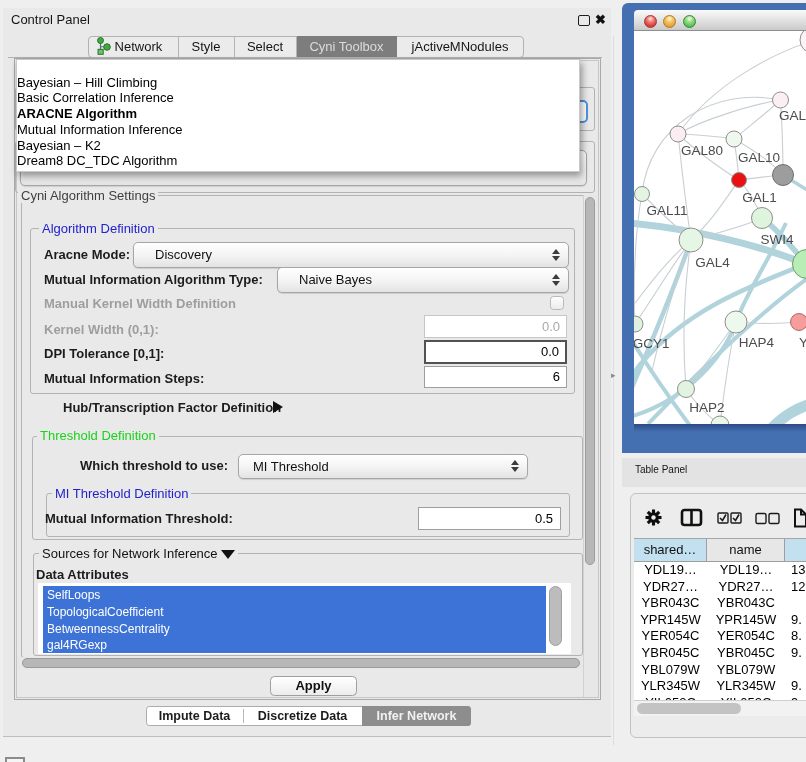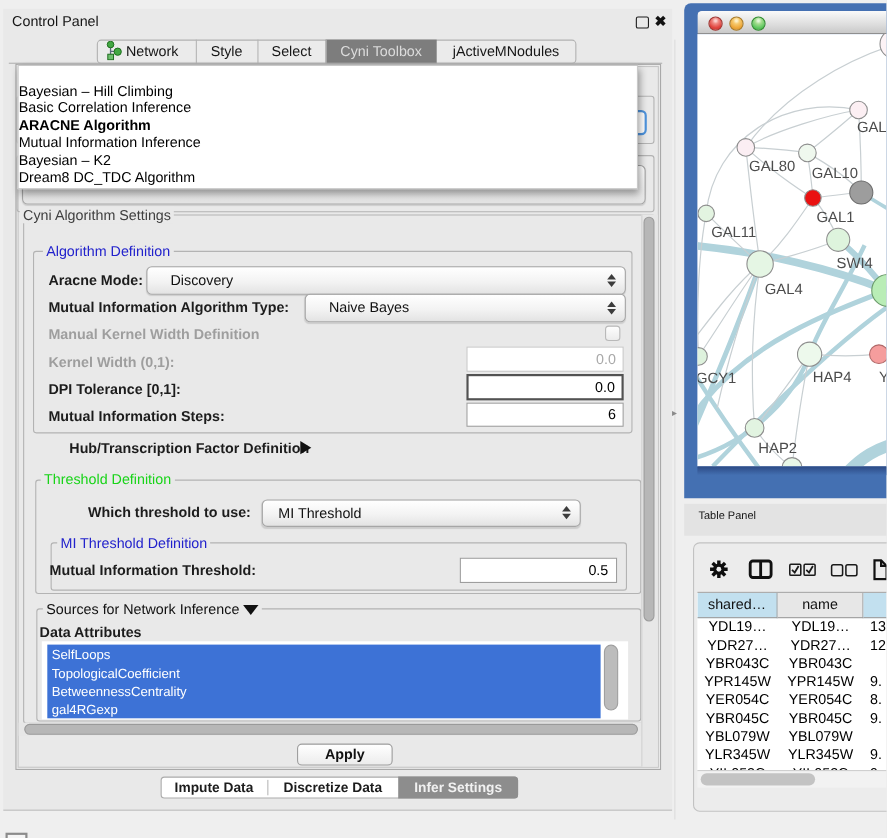--- a/index.html
+++ b/index.html
@@ -118,21 +118,21 @@
 
 <div class="ab" style="left:583px;top:195px;width:15px;height:502px;background:#e7e7e7;border-left:1px solid #d2d2d2;box-sizing:border-box;"></div>
 <div class="ab" style="left:584.5px;top:197px;width:10px;height:368px;background:#b7b7b7;border:1px solid #9c9c9c;border-radius:6px;box-sizing:border-box;"></div>
 
 <div class="ab" style="left:270px;top:676px;width:87px;height:20px;border:1px solid #9f9f9f;border-radius:4.5px;background:linear-gradient(#ffffff,#ececec);box-sizing:border-box;text-align:center;line-height:18px;font-size:13px;font-weight:bold;color:#111;">Apply</div>
 
 <div class="ab" style="left:146px;top:706px;width:325px;height:20px;background:#ffffff;border:1px solid #ababab;border-radius:3.5px;box-sizing:border-box;"></div>
 <div class="ab" style="left:146px;top:706px;width:97px;height:20px;line-height:20px;text-align:center;font-size:12.5px;font-weight:bold;color:#1c1c1c;">Impute Data</div>
 <div class="ab" style="left:243px;top:709px;width:1px;height:14px;background:#b8b8b8;"></div>
 <div class="ab" style="left:243px;top:706px;width:119px;height:20px;line-height:20px;text-align:center;font-size:12.5px;font-weight:bold;color:#1c1c1c;">Discretize Data</div>
-<div class="ab" style="left:362px;top:706px;width:109px;height:20px;line-height:20px;text-align:center;font-size:12.5px;font-weight:bold;color:#f1f1f1;background:#8d8d8d;border-radius:0 3.5px 3.5px 0;">Infer Settings</div>
+<div class="ab" style="left:362px;top:706px;width:109px;height:20px;line-height:20px;text-align:center;font-size:12.5px;font-weight:bold;color:#f1f1f1;background:#8d8d8d;border-radius:0 3.5px 3.5px 0;">Infer Network</div>
 
 <div class="ab" style="left:613px;top:36px;width:1px;height:709px;background:#dddddd;"></div>
 <div class="ab" style="left:611px;top:370px;font-size:9px;color:#8a8a8a;">▸</div>
 
 <div class="ab" style="left:5px;top:757px;width:20px;height:10px;border:2px solid #8b8b8b;background:#f5f5f5;box-sizing:border-box;"></div>
 
 <div class="ab" style="left:622px;top:3px;width:184px;height:450px;background:#4470b2;border-radius:6px 0 0 0;"></div>
 <div class="ab" style="left:634px;top:10px;width:172px;height:21px;background:linear-gradient(#fafafa,#d9d9d9 70%,#c9c9c9);border-radius:4px 0 0 0;border-bottom:1px solid #8f8f8f;box-sizing:border-box;"></div>
 <div class="ab" style="left:643.5px;top:15px;width:11px;height:11px;border-radius:50%;background:radial-gradient(circle at 50% 26%,#fbd0cd 8%,#ef8983 28%,#e0443e 65%,#c23a34);border:0.5px solid #a03531;"></div>
 <div class="ab" style="left:663px;top:15px;width:11px;height:11px;border-radius:50%;background:radial-gradient(circle at 50% 26%,#fdf0c8 8%,#f6ca6e 30%,#eea83b 65%,#cc8c2e);border:0.5px solid #a97b26;"></div>

